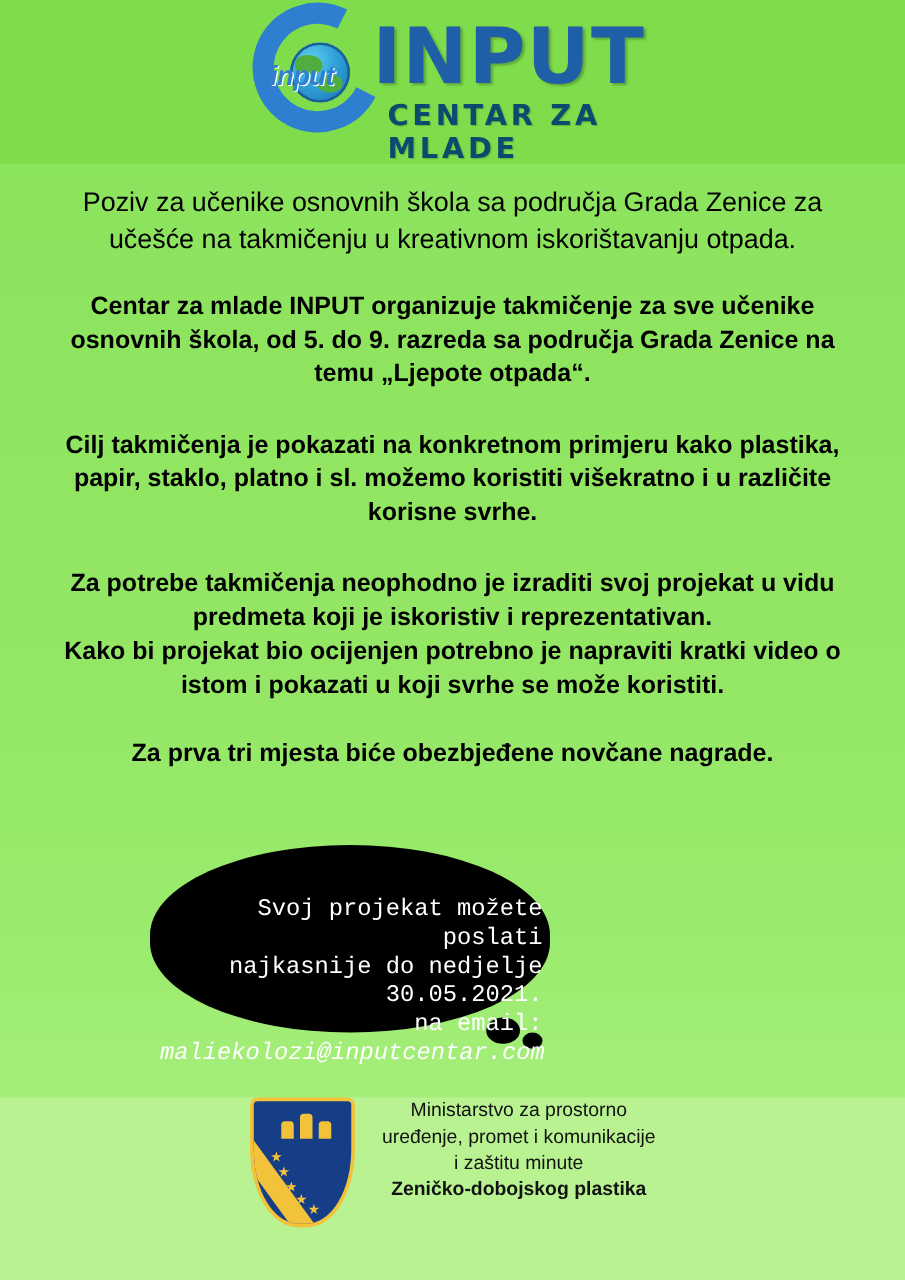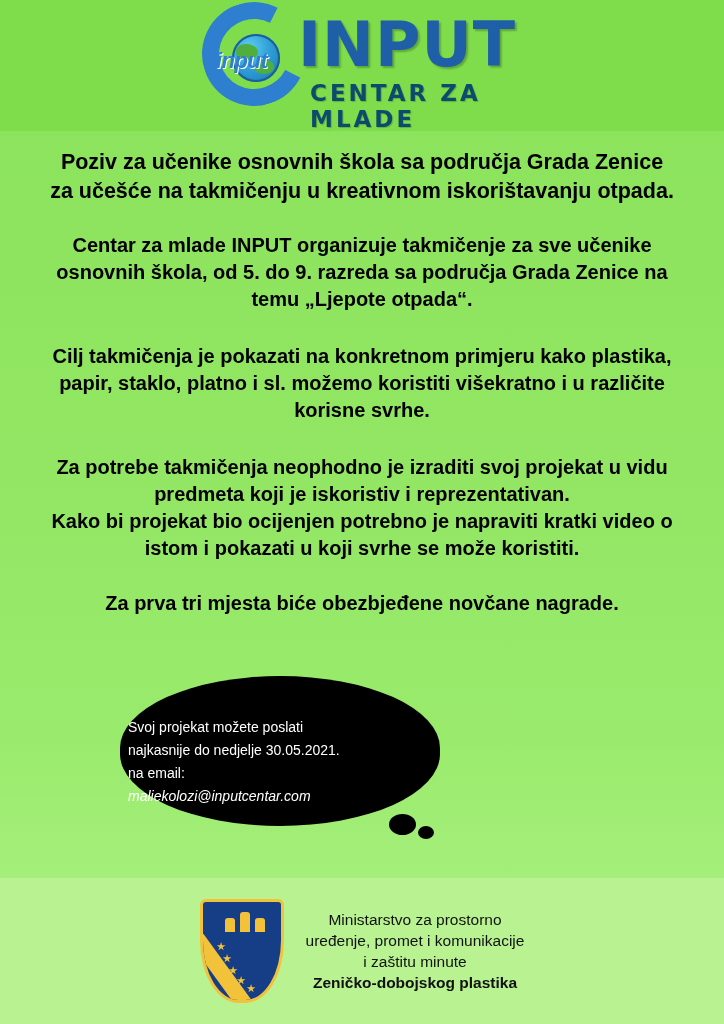--- a/index.html
+++ b/index.html
@@ -114,21 +114,21 @@
     top: 140px;
     left: 0;
     width: 724px;
     padding: 0 38px;
     box-sizing: border-box;
     text-align: center;
     color: #000;
   }
   .headline {
     font-size: 21.5px;
-    font-weight: bold;
+    font-weight: normal;
     line-height: 29px;
     margin: 8px 0 0 0;
     padding: 0 12px;
   }
   .para {
     font-size: 20px;
     font-weight: bold;
     line-height: 27px;
     margin: 26px 0 0 0;
     padding: 0 6px;
@@ -152,24 +152,25 @@
     width: 320px;
     height: 150px;
     background: #000;
     border-radius: 50% / 48%;
   }
   .bubble-text {
     position: absolute;
     left: 128px;
     top: 48px;
     width: 306px;
-    text-align: left;
+    text-align: right;
     color: #fff;
-    font-size: 14px;
+    font-size: 19px;
     line-height: 23px;
+    font-family: Liberation Mono, monospace;
   }
   .bubble-text .em {
     font-style: italic;
   }
   .bubble-tail-1 {
     position: absolute;
     left: 389px;
     top: 146px;
     width: 27px;
     height: 21px;
@@ -187,21 +188,21 @@
   }
   
   .footer {
     position: absolute;
     left: 0;
     bottom: 0;
     width: 724px;
     height: 146px;
     background: #b9f391;
     display: flex;
-    align-items: center;
+    align-items: flex-start;
     justify-content: center;
     gap: 22px;
   }
   .crest {
     position: relative;
     width: 84px;
     height: 104px;
   }
   .crest-shield {
     position: absolute;

